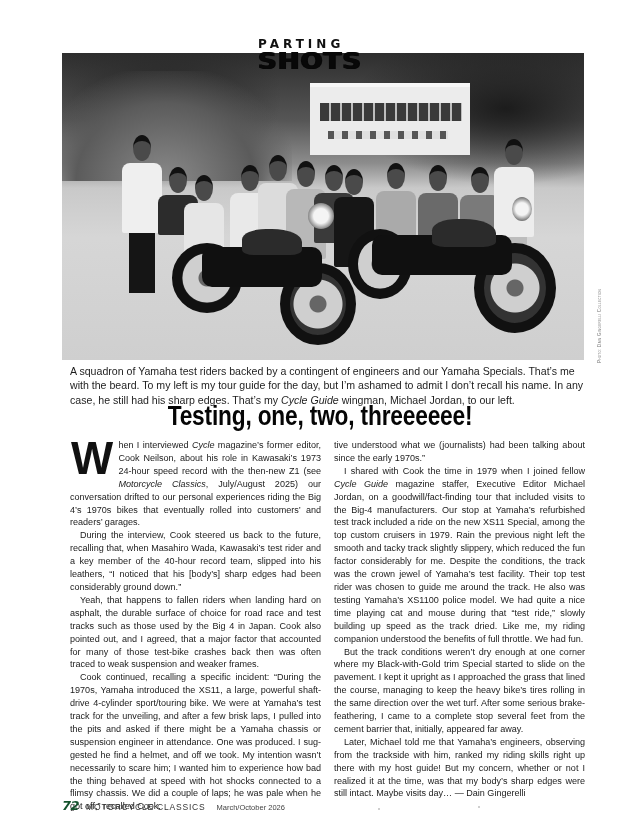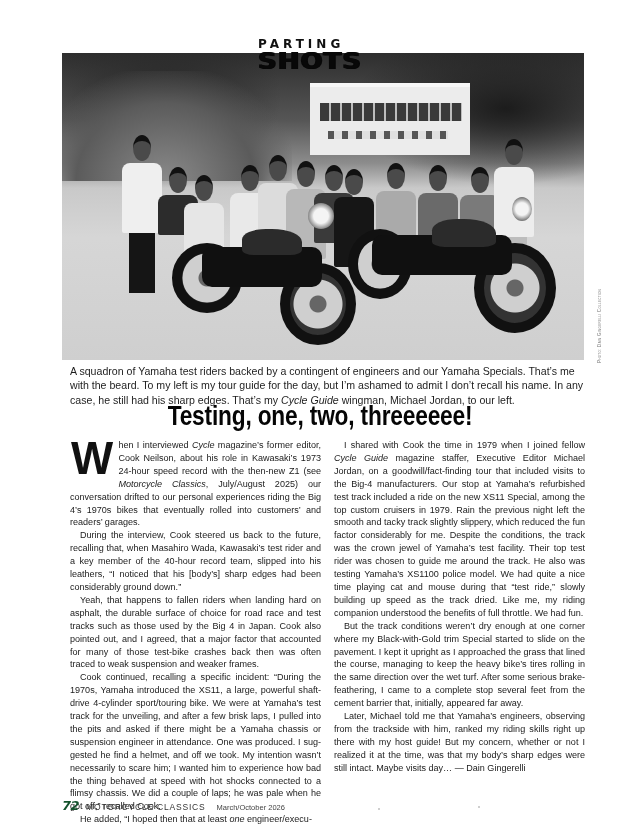--- a/index.html
+++ b/index.html
@@ -212,24 +212,24 @@
 
 <div class="caption"><span>A squadron of Yamaha test riders backed by a contingent of engineers and our Yamaha Specials. That’s me with the beard. To my left is my tour guide for the day, but I’m ashamed to admit I don’t recall his name. In any case, he still had his sharp edges. That’s my </span><i>Cycle Guide</i><span> wingman, Michael Jordan, to our left.</span></div>
 
 <div class="headline">Testing, one, two, threeeeee!</div>
 
 <div class="col left">
   <p class="first"><span class="dropcap">W</span><span>hen I interviewed </span><i>Cycle</i><span> magazine’s former editor, Cook Neilson, about his role in Kawasaki’s 1973 24-hour speed record with the then-new Z1 (see </span><i>Motorcycle Classics</i><span>, July/August 2025) our conversation drift­ed to our personal experiences riding the Big 4’s 1970s bikes that eventually rolled into customers’ and readers’ garages.</span></p>
   <p>During the interview, Cook steered us back to the future, recalling that, when Masahiro Wada, Kawasaki’s test rider and a key member of the 40-hour record team, slipped into his leathers, “I noticed that his [body’s] sharp edges had been considerably ground down.”</p>
   <p>Yeah, that happens to fallen riders when landing hard on asphalt, the durable surface of choice for road race and test tracks such as those used by the Big 4 in Japan. Cook also pointed out, and I agreed, that a major factor that accounted for many of those test-bike crashes back then was often traced to weak suspension and weaker frames.</p>
   <p>Cook continued, recalling a specific incident: “During the 1970s, Yamaha introduced the XS11, a large, powerful shaft-drive 4-cylinder sport/touring bike. We were at Yamaha’s test track for the unveiling, and after a few brisk laps, I pulled into the pits and asked if there might be a Yamaha chassis or suspension engineer in attendance. One was produced. I sug­gested he find a helmet, and off we took. My intention wasn’t necessarily to scare him; I wanted him to experience how bad the thing behaved at speed with hot shocks connected to a flimsy chassis. We did a couple of laps; he was pale when he got off,” recalled Cook.</p>
-  <p><span>He added, “I hoped then that at least </span><i>one</i><span>&nbsp;engineer/execu-</span></p>
 </div>
 
 <div class="col right">
+  <p class="first" id="p5cont">tive understood what we (journalists) had been talking about since the early 1970s.”</p>
   <p><span>I shared with Cook the time in 1979 when I joined fel­low </span><i>Cycle Guide</i><span> magazine staffer, Executive Editor Michael Jordan, on a goodwill/fact-finding tour that included visits to the Big-4 manufacturers. Our stop at Yamaha’s refurbished test track included a ride on the new XS11 Special, among the top custom cruisers in 1979. Rain the previous night left the smooth and tacky track slightly slippery, which reduced the fun factor considerably for me. Despite the conditions, the track was the crown jewel of Yamaha’s test facility. Their top test rider was chosen to guide me around the track. He also was testing Yamaha’s XS1100 police model. We had quite a nice time playing cat and mouse during that “test ride,” slowly building up speed as the track dried. Like me, my riding companion understood the benefits of full throttle. We had fun.</span></p>
   <p>But the track conditions weren’t dry enough at one corner where my Black-with-Gold trim Special started to slide on the pavement. I kept it upright as I approached the grass that lined the course, managing to keep the heavy bike’s tires roll­ing in the same direction over the wet turf. After some serious brake-feathering, I came to a complete stop several feet from the cement barrier that, initially, appeared far away.</p>
   <p><span>Later, Michael told me that Yamaha’s engineers, observing from the trackside with him, ranked my riding skills right up there with my host guide! But my concern, whether or not I realized it at the time, was that my body’s sharp edges were still intact. Maybe visits day… </span><span class="signoff">— Dain Gingerelli</span></p>
 </div>
 
 <div class="footer">
   <span class="pgnum">72</span>
   <span class="mag">Motorcycle Classics</span>
   <span class="issue">March/October 2026</span>
 </div>

